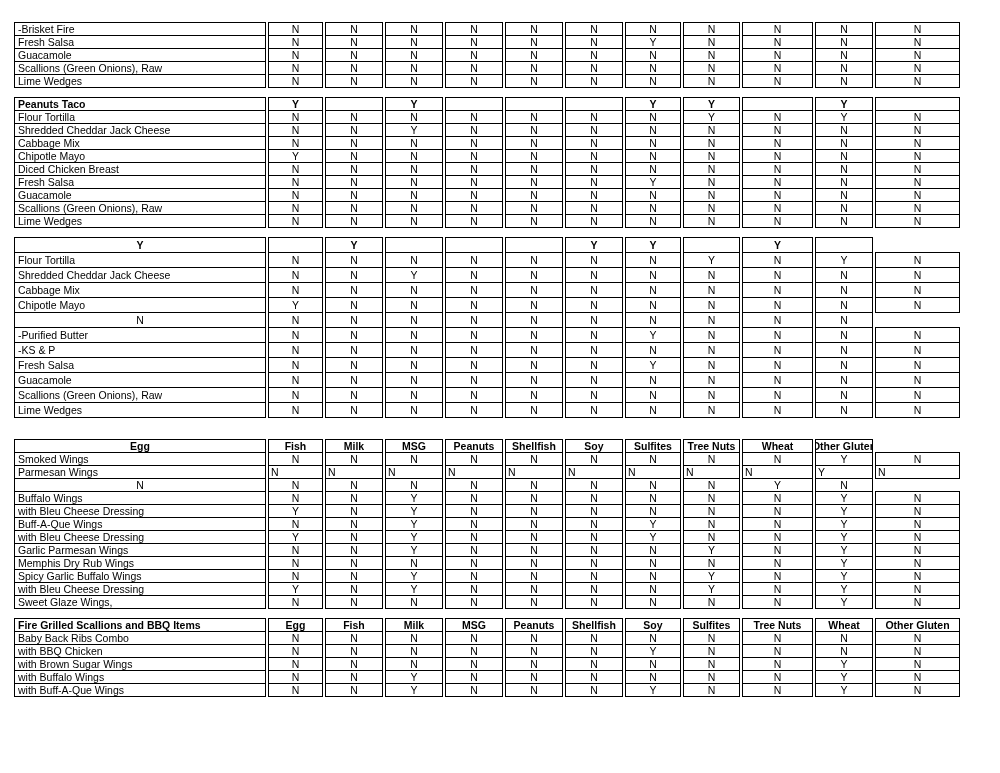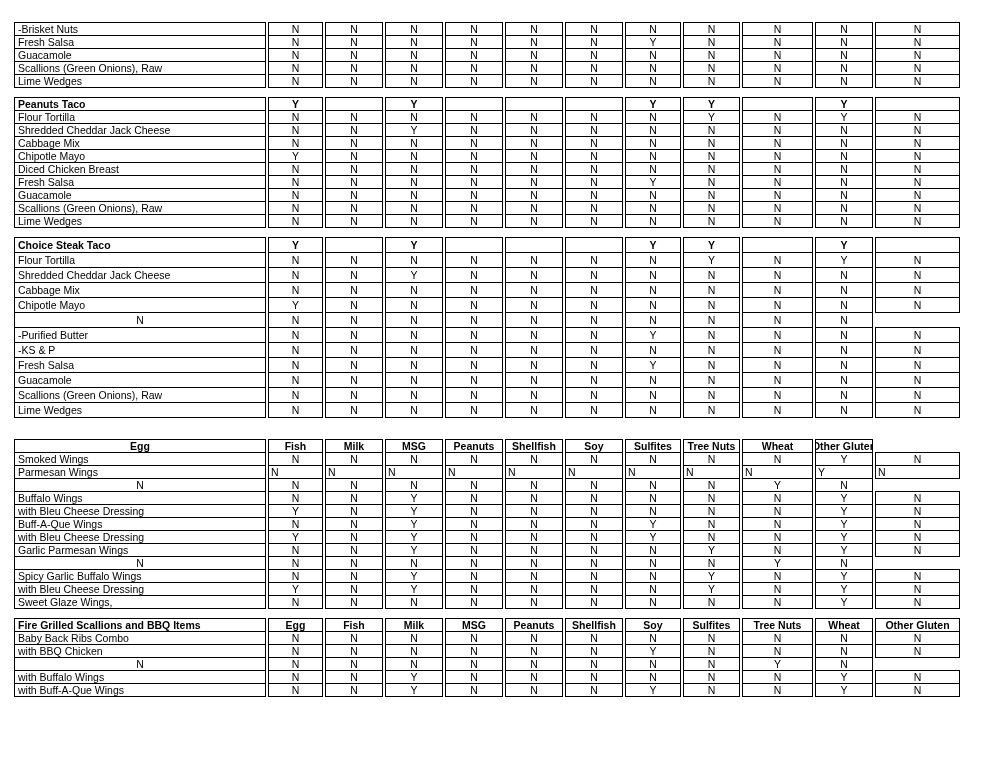--- a/index.html
+++ b/index.html
@@ -36,21 +36,21 @@
   .left .cell.val { justify-content: flex-start; padding-left: 2px; }
   .spacer { height: 10px; }
   .spacer.large { height: 22px; }
 </style>
 </head>
 <body>
 
 <div class="page">
   <div class="table">
       <div class="row">
-        <div class="cell label">-Brisket Nuts</div>
+        <div class="cell label">-Brisket Fire</div>
         <div class="cell val">N</div>
         <div class="cell val">N</div>
         <div class="cell val">N</div>
         <div class="cell val">N</div>
         <div class="cell val">N</div>
         <div class="cell val">N</div>
         <div class="cell val">N</div>
         <div class="cell val">N</div>
         <div class="cell val">N</div>
         <div class="cell val">N</div>
@@ -248,21 +248,20 @@
         <div class="cell val">N</div>
         <div class="cell val">N</div>
         <div class="cell val">N</div>
         <div class="cell val">N</div>
         <div class="cell val">N</div>
         <div class="cell val">N</div>
         <div class="cell val">N</div>
       </div>
       <div class="spacer"></div>
       <div class="row tall bold">
-        <div class="cell label">Choice Steak Taco</div>
         <div class="cell val">Y</div>
         <div class="cell val"></div>
         <div class="cell val">Y</div>
         <div class="cell val"></div>
         <div class="cell val"></div>
         <div class="cell val"></div>
         <div class="cell val">Y</div>
         <div class="cell val">Y</div>
         <div class="cell val"></div>
         <div class="cell val">Y</div>
@@ -540,20 +539,21 @@
         <div class="cell val">N</div>
         <div class="cell val">N</div>
         <div class="cell val">N</div>
         <div class="cell val">N</div>
         <div class="cell val">Y</div>
         <div class="cell val">N</div>
         <div class="cell val">Y</div>
         <div class="cell val">N</div>
       </div>
       <div class="row">
+        <div class="cell label">Memphis Dry Rub Wings</div>
         <div class="cell val">N</div>
         <div class="cell val">N</div>
         <div class="cell val">N</div>
         <div class="cell val">N</div>
         <div class="cell val">N</div>
         <div class="cell val">N</div>
         <div class="cell val">N</div>
         <div class="cell val">N</div>
         <div class="cell val">N</div>
         <div class="cell val">Y</div>
@@ -638,20 +638,21 @@
         <div class="cell val">N</div>
         <div class="cell val">N</div>
         <div class="cell val">N</div>
         <div class="cell val">Y</div>
         <div class="cell val">N</div>
         <div class="cell val">N</div>
         <div class="cell val">N</div>
         <div class="cell val">N</div>
       </div>
       <div class="row">
+        <div class="cell label">with Brown Sugar Wings</div>
         <div class="cell val">N</div>
         <div class="cell val">N</div>
         <div class="cell val">N</div>
         <div class="cell val">N</div>
         <div class="cell val">N</div>
         <div class="cell val">N</div>
         <div class="cell val">N</div>
         <div class="cell val">N</div>
         <div class="cell val">N</div>
         <div class="cell val">Y</div>

